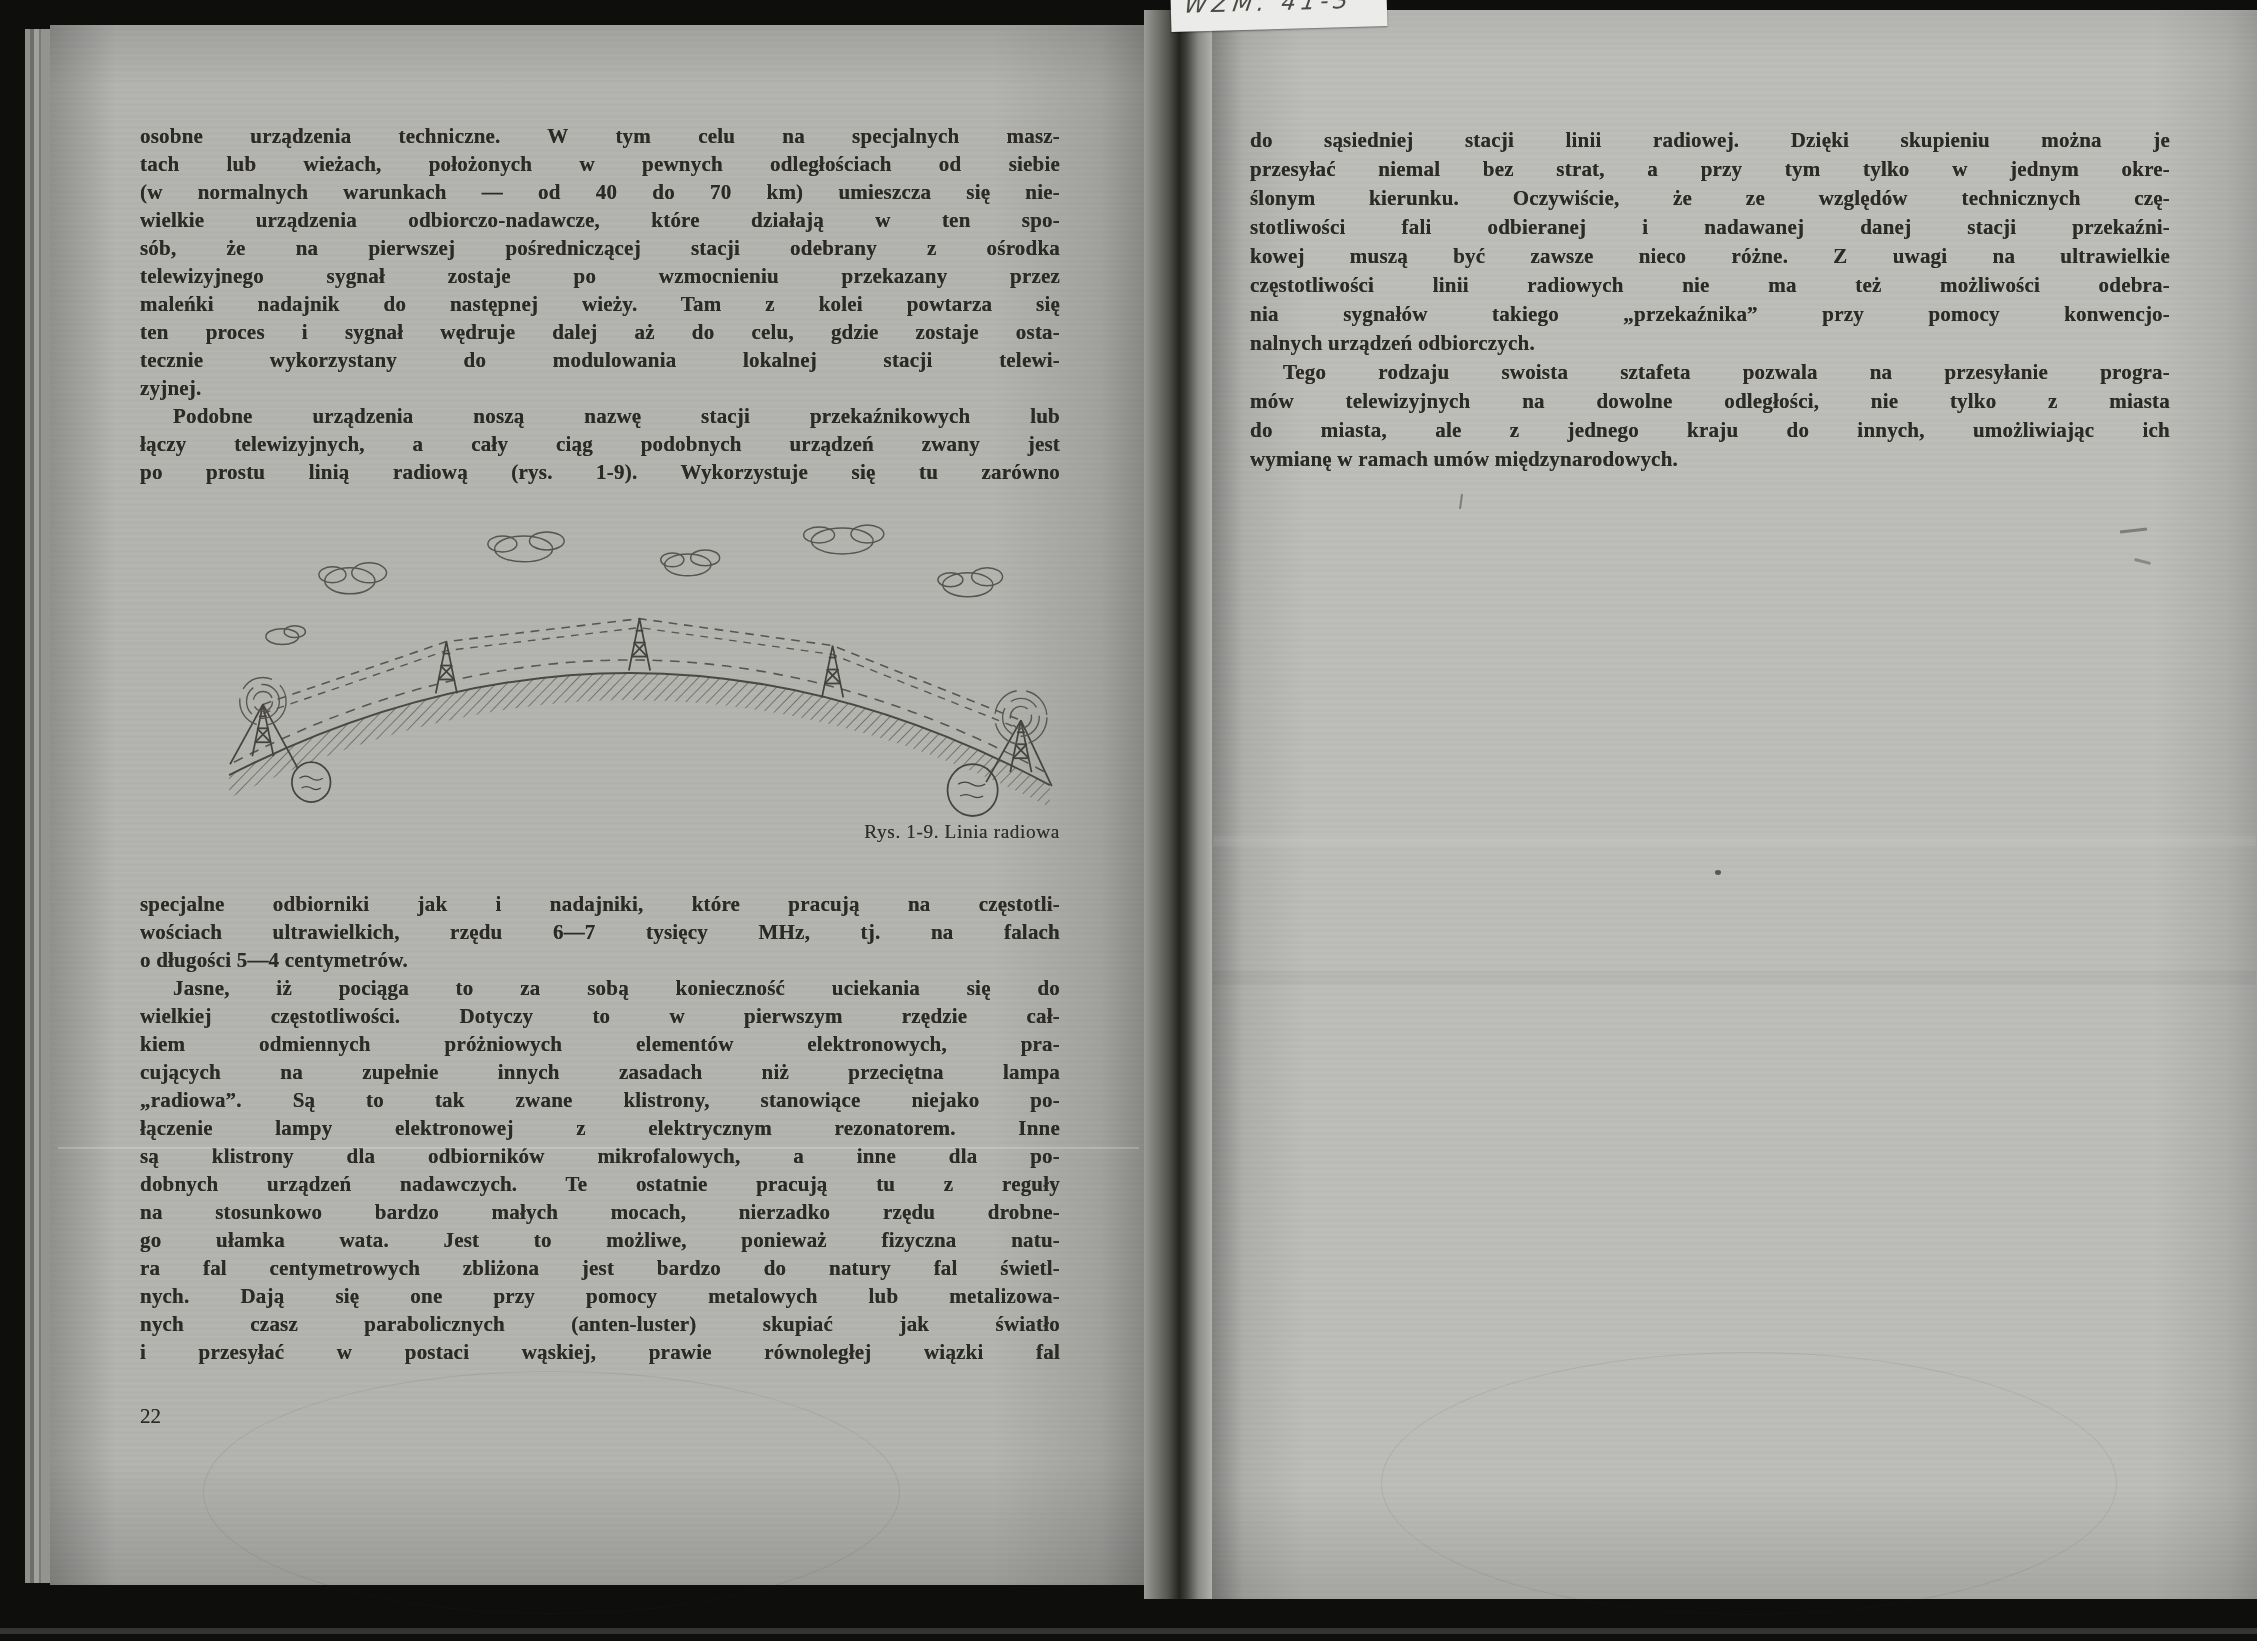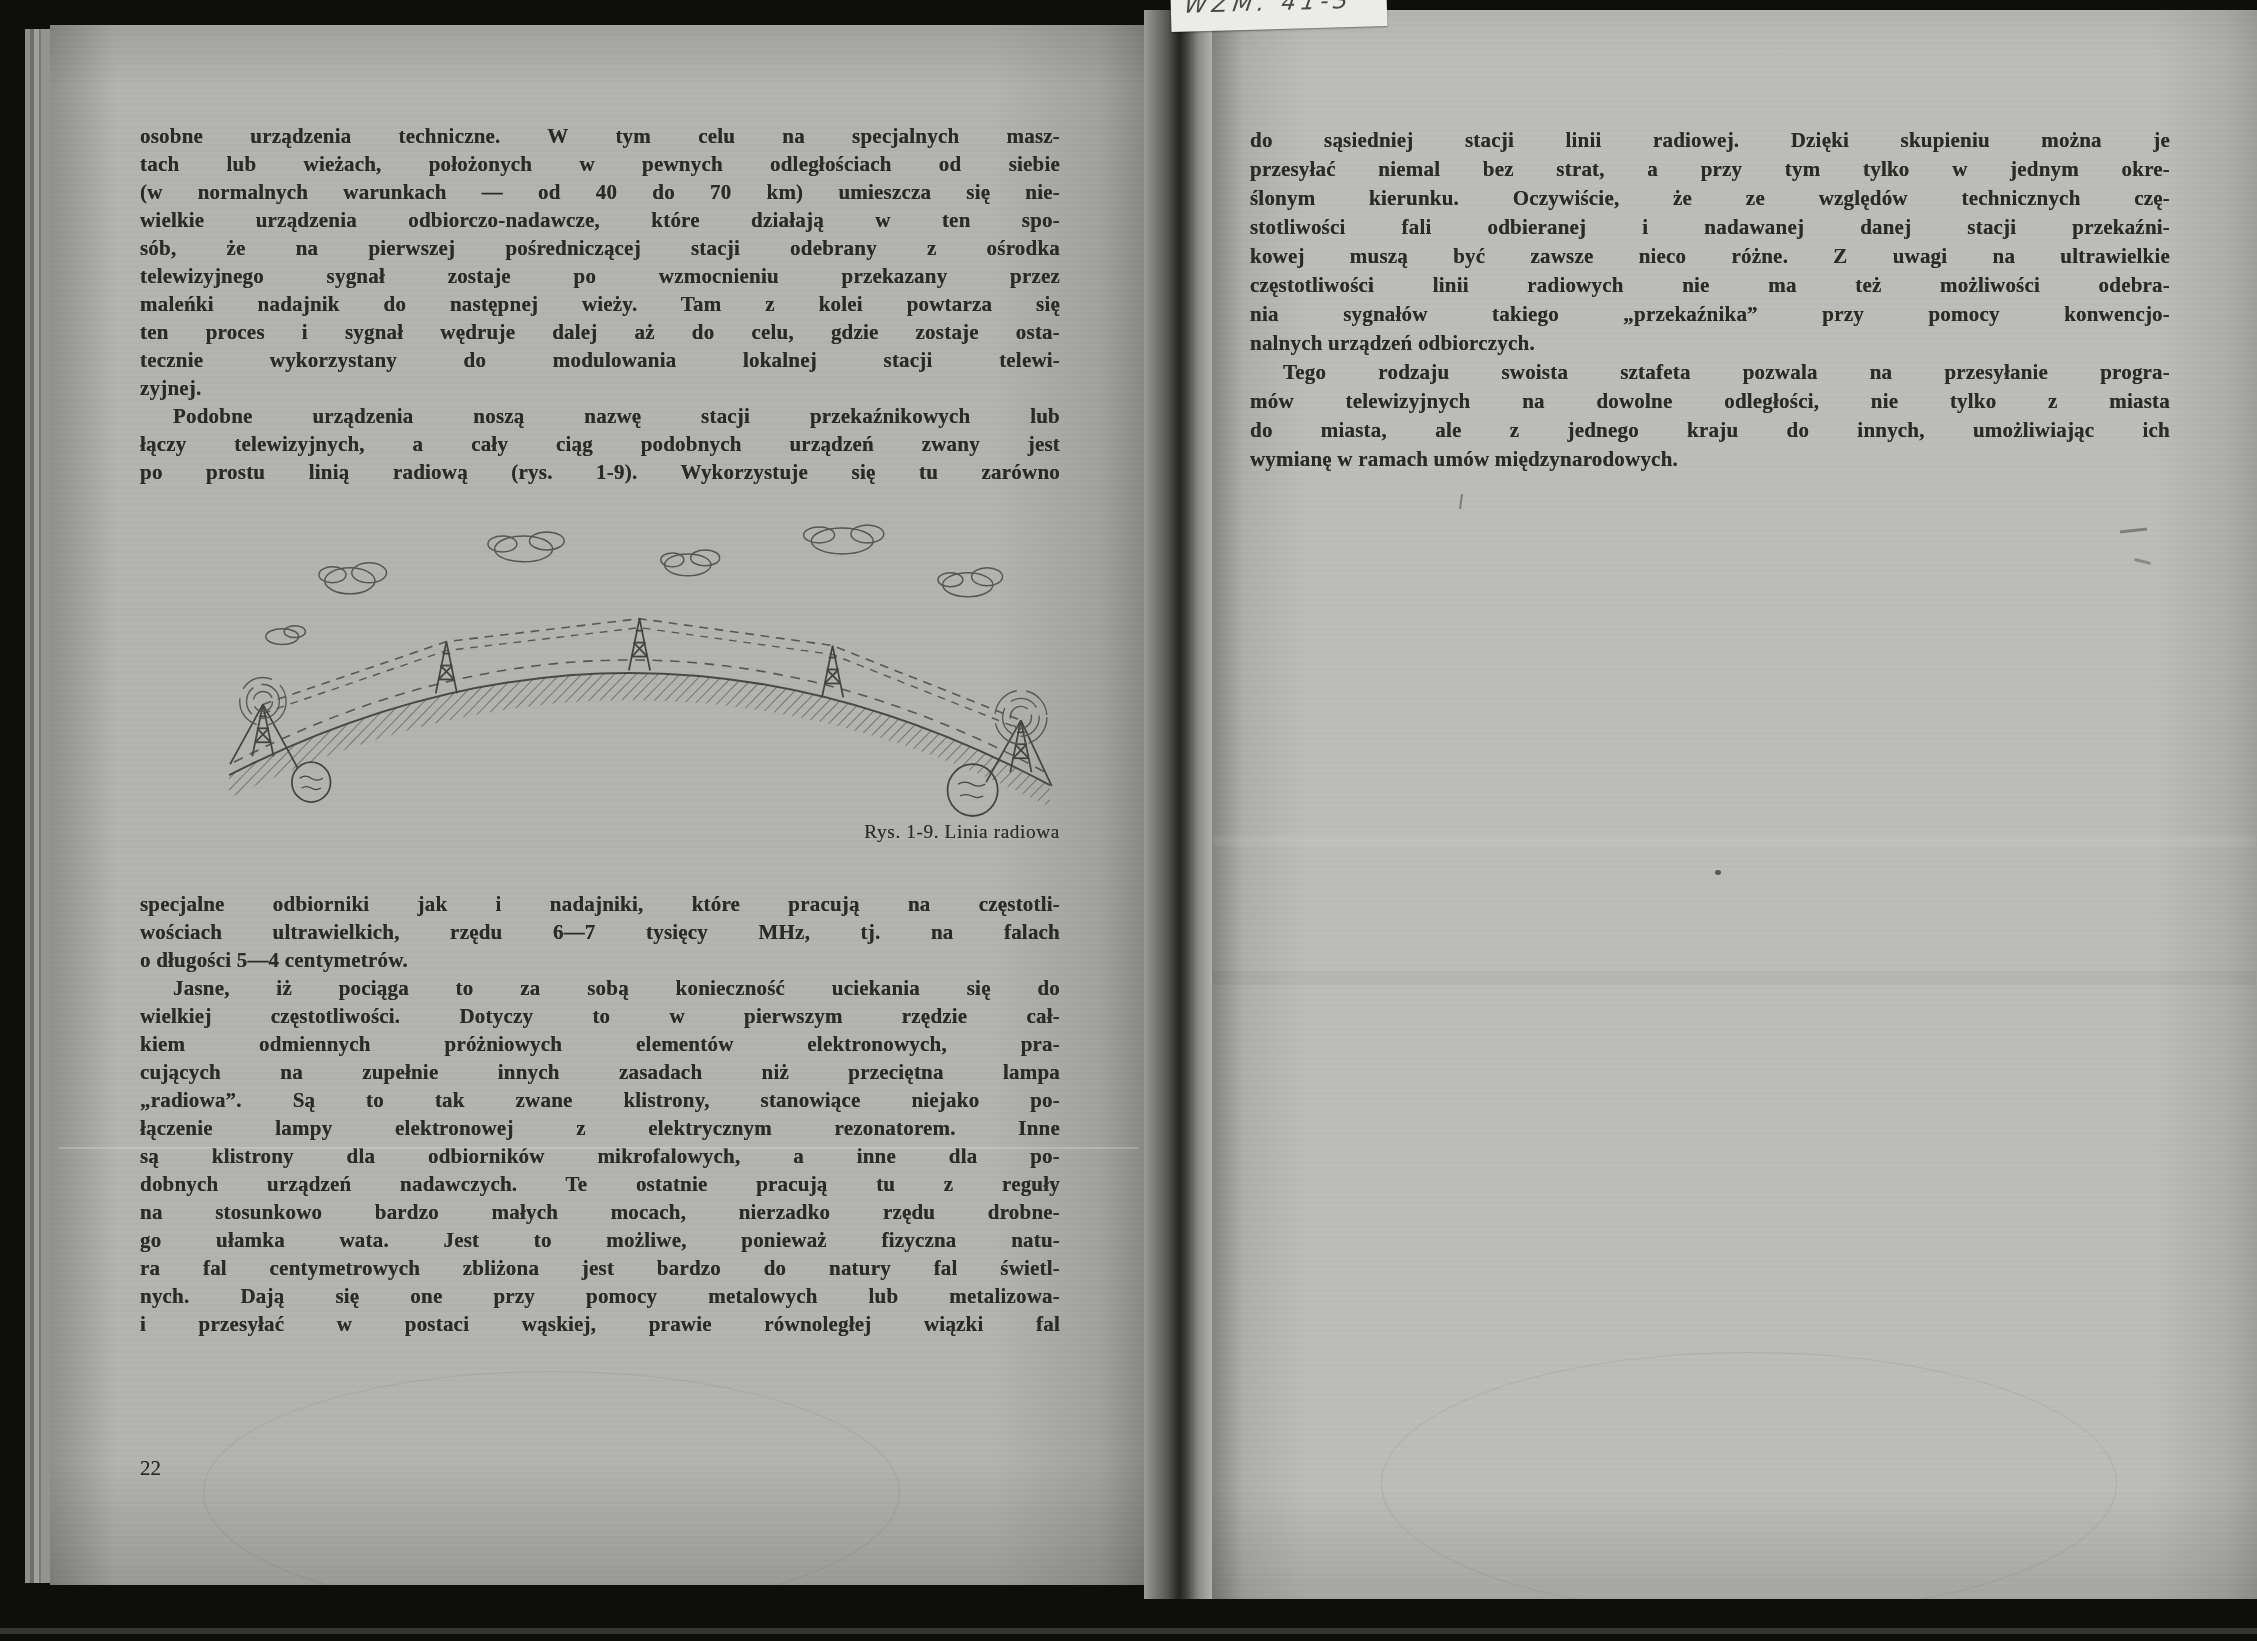--- a/index.html
+++ b/index.html
@@ -31,21 +31,21 @@
     font-family:"DejaVu Sans",sans-serif;font-style:italic;font-size:23px;
     letter-spacing:4.8px;color:#4a4a46;transform:skewX(-10deg);}
   
   .textcol{position:absolute;width:920px;font-size:21px;line-height:28px;color:#2b2a24;
     text-shadow:0 0 0.5px rgba(43,42,36,.65);letter-spacing:0.2px;}
   .line{text-align:justify;text-align-last:justify;font-weight:bold;}
   .line.endline{text-align-last:left;}
   .para.indent .line:first-child{text-indent:33px;}
   #figure-caption{position:absolute;left:140px;top:821px;width:920px;text-align:right;
     font-size:19.3px;letter-spacing:0.6px;color:#2e2d27;text-shadow:0 0 0.5px rgba(46,45,39,.6);}
-  #page-number{position:absolute;left:140px;top:1456px;font-size:21px;color:#2b2a24;
+  #page-number{position:absolute;left:140px;top:1404px;font-size:21px;color:#2b2a24;
     text-shadow:0 0 0.5px rgba(43,42,36,.6);}
   
   #figure{position:absolute;left:205px;top:521px;width:869px;height:299px;}
   
   .mark{position:absolute;}
   #crease-left{left:58px;top:1147px;width:1081px;height:1.9px;background:rgba(255,255,255,.22);}
   #band-right-1{left:1213px;top:836px;width:1043px;height:9.7px;background:rgba(255,255,255,.07);}
   #band-right-2{left:1213px;top:971px;width:1043px;height:13.5px;background:rgba(0,0,0,.03);}
   #ink-dot{left:1715px;top:870px;width:5.8px;height:4.8px;border-radius:50%;background:rgba(22,22,18,.6);}
   #pen-stroke{left:1460px;top:494px;width:1.9px;height:15.4px;background:rgba(30,30,26,.4);transform:rotate(8deg);}
@@ -212,20 +212,21 @@
         <div class="line">kiem odmiennych próżniowych elementów elektronowych, pra-</div>
         <div class="line">cujących na zupełnie innych zasadach niż przeciętna lampa</div>
         <div class="line">„radiowa”. Są to tak zwane klistrony, stanowiące niejako po-</div>
         <div class="line">łączenie lampy elektronowej z elektrycznym rezonatorem. Inne</div>
         <div class="line">są klistrony dla odbiorników mikrofalowych, a inne dla po-</div>
         <div class="line">dobnych urządzeń nadawczych. Te ostatnie pracują tu z reguły</div>
         <div class="line">na stosunkowo bardzo małych mocach, nierzadko rzędu drobne-</div>
         <div class="line">go ułamka wata. Jest to możliwe, ponieważ fizyczna natu-</div>
         <div class="line">ra fal centymetrowych zbliżona jest bardzo do natury fal świetl-</div>
         <div class="line">nych. Dają się one przy pomocy metalowych lub metalizowa-</div>
+        <div class="line">nych czasz parabolicznych (anten-luster) skupiać jak światło</div>
         <div class="line">i przesyłać w postaci wąskiej, prawie równoległej wiązki fal</div>
       </div>
     </div>
 
   <div id="page-number">22</div>
 
   <div class="textcol" style="left:1250px;top:126px;line-height:29px;">
       <div class="para">
         <div class="line">do sąsiedniej stacji linii radiowej. Dzięki skupieniu można je</div>
         <div class="line">przesyłać niemal bez strat, a przy tym tylko w jednym okre-</div>

